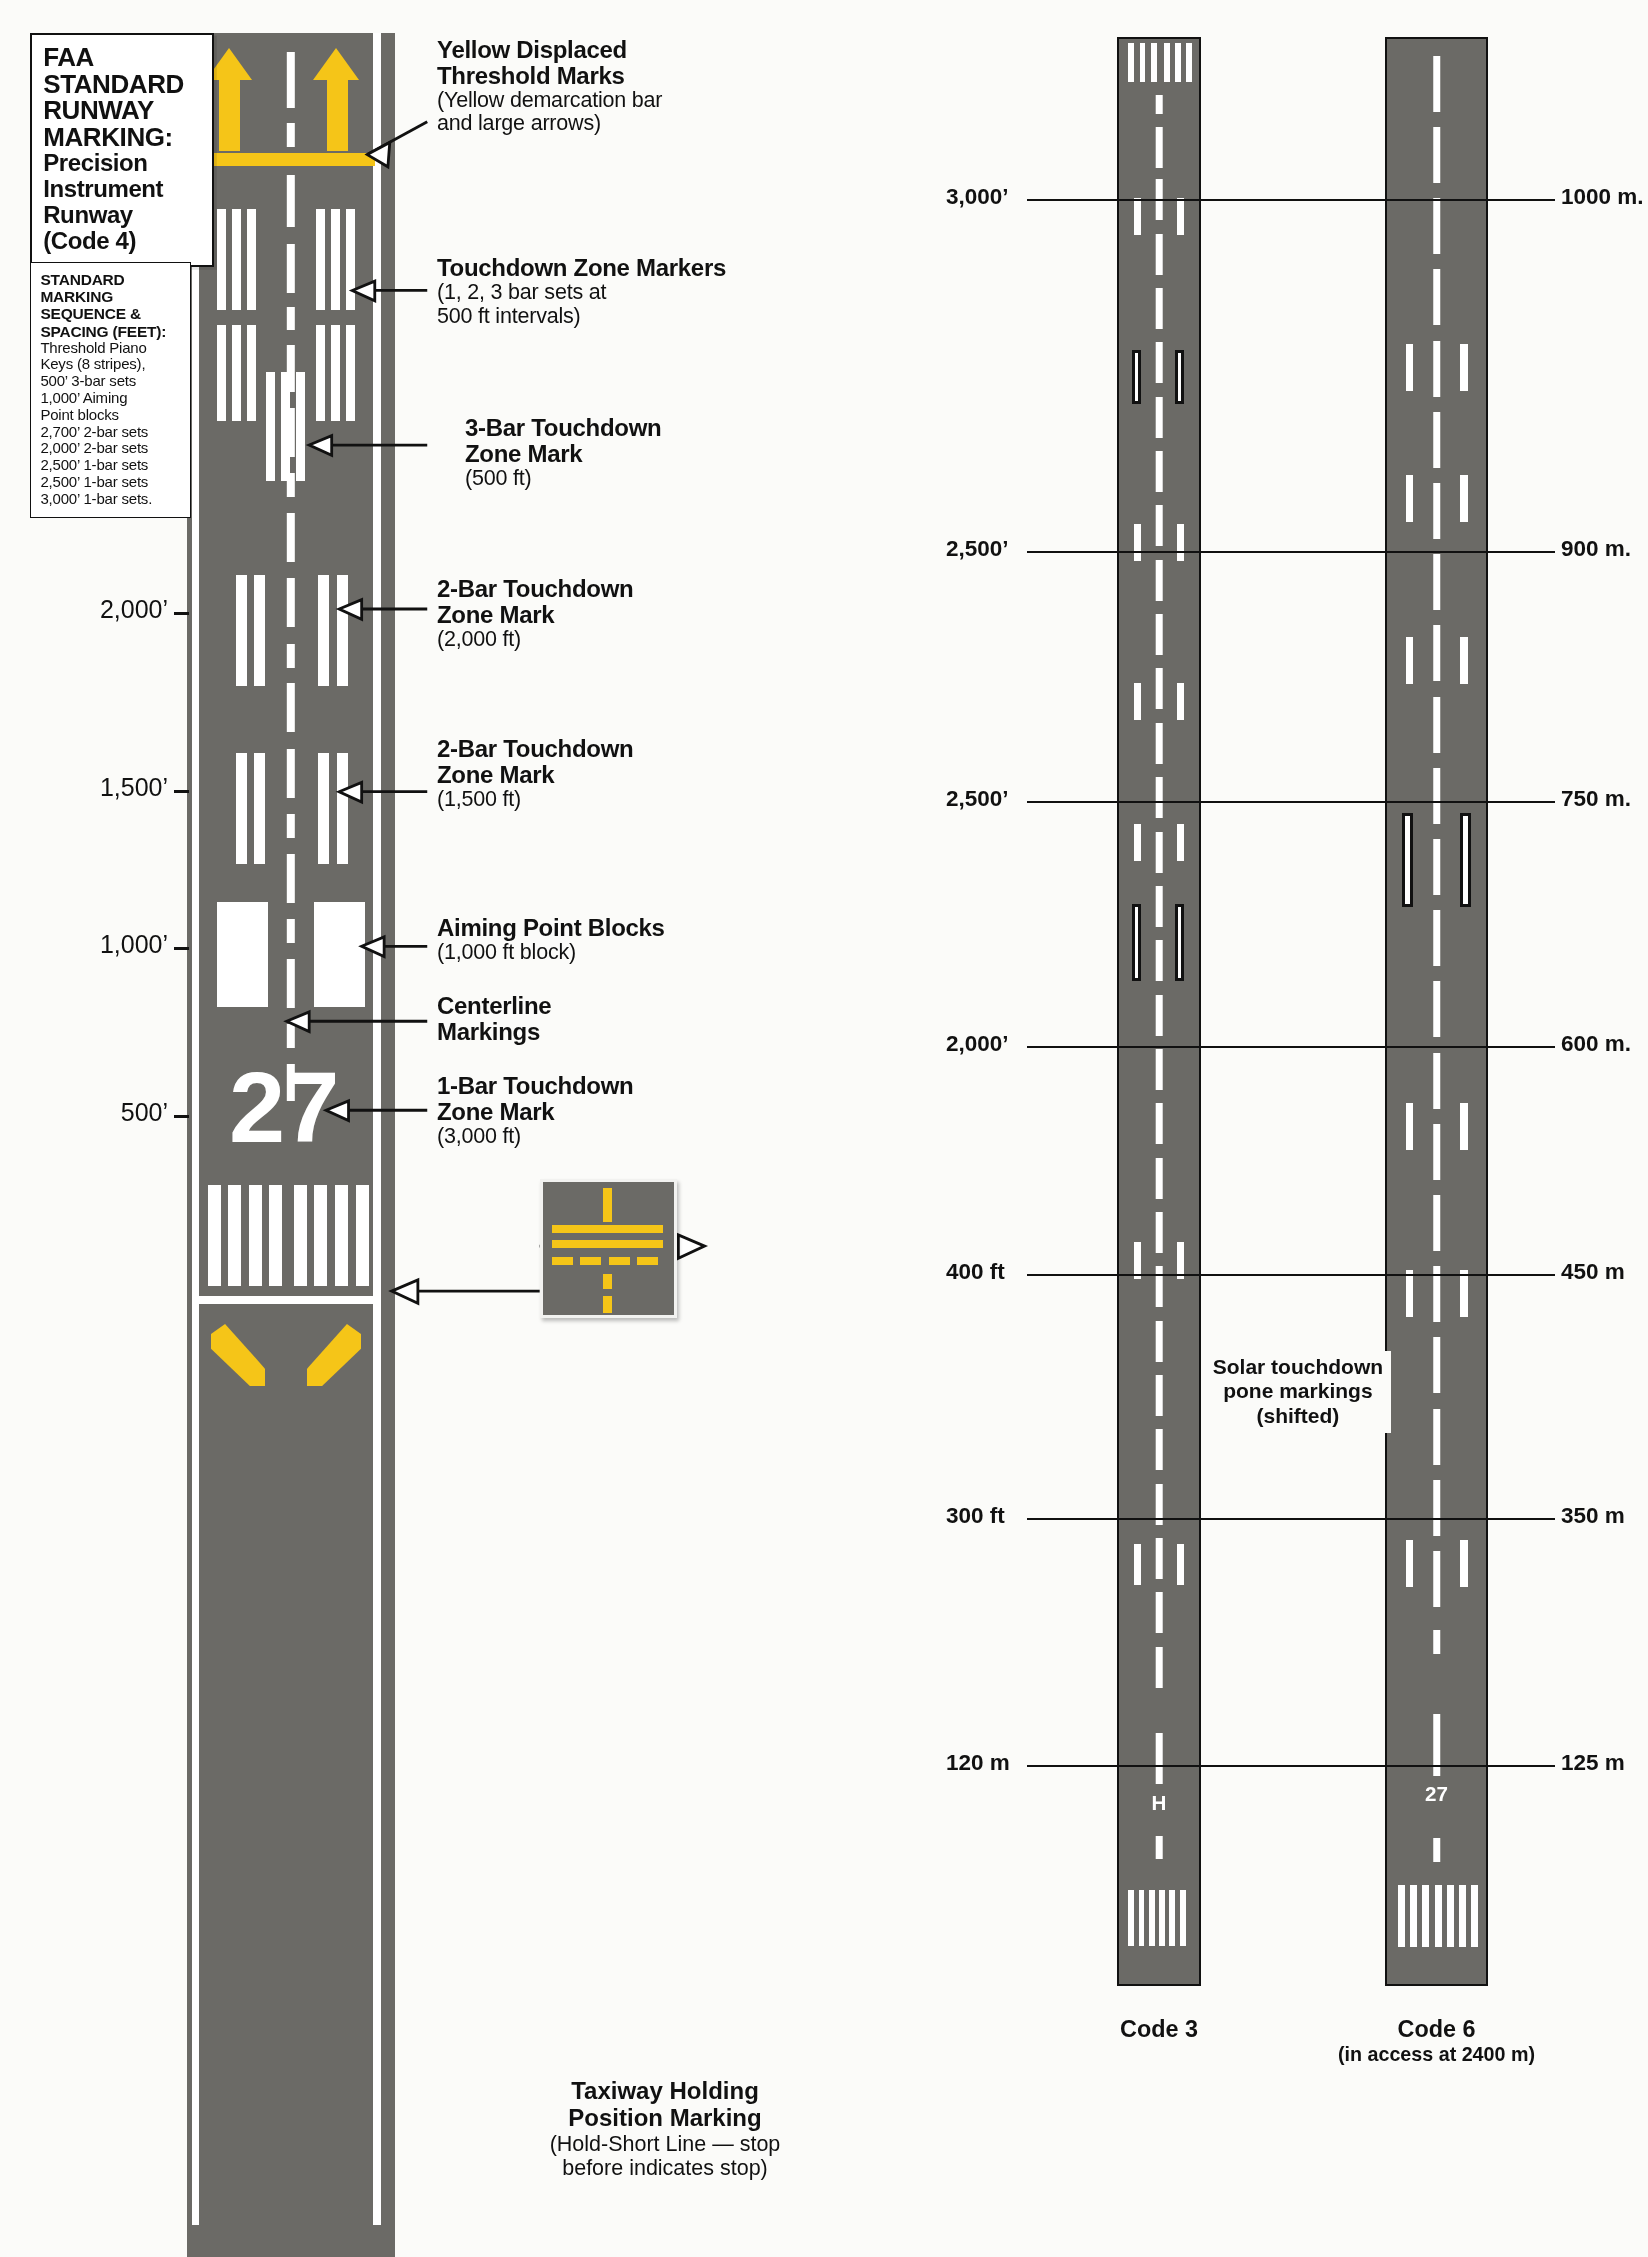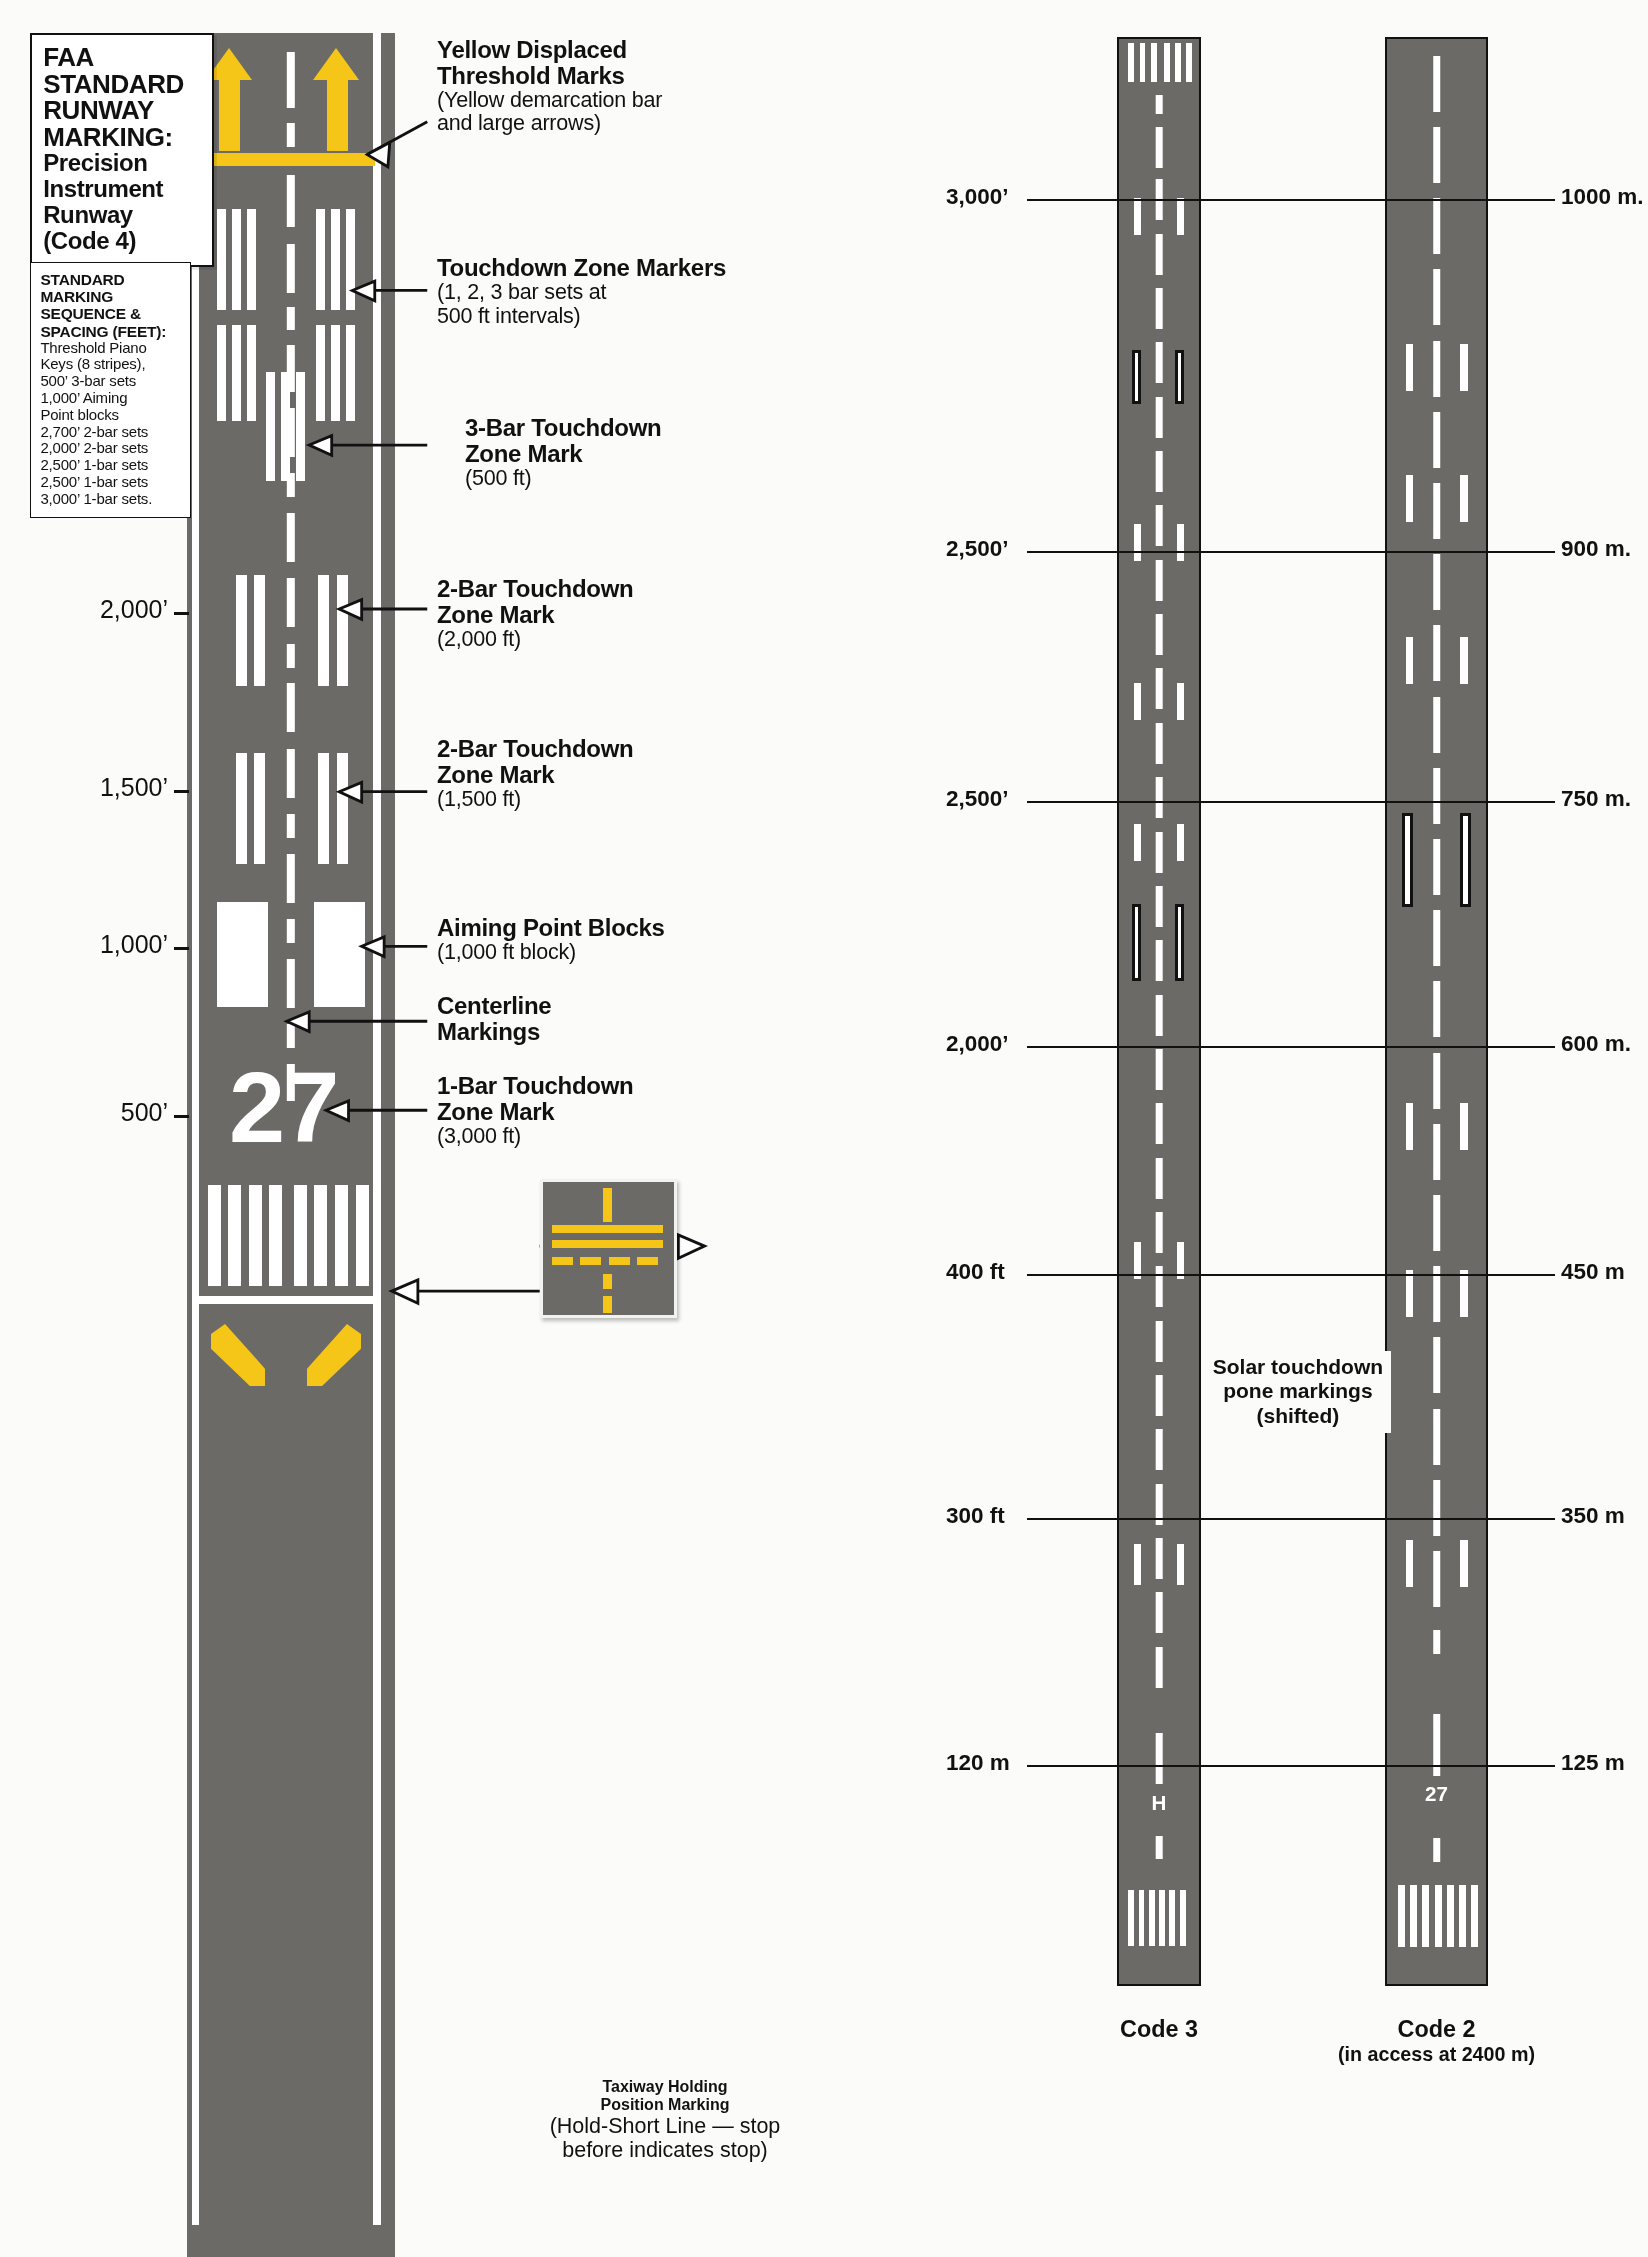--- a/index.html
+++ b/index.html
@@ -72,21 +72,21 @@
   
   .obar{position:absolute;background:#fff;border:3.3px solid #111;box-sizing:border-box;}
 
   
   #taxi-inset{
     position:absolute;left:540px;top:1179px;width:137px;height:139px;
     background:#6b6a66;border:3.7px solid #f2f2f0;box-sizing:border-box;z-index:28;
     box-shadow:1.9px 2.8px 3.7px rgba(0,0,0,.25);
   }
   #taxi-caption{position:absolute;left:468px;top:2078px;width:394px;text-align:center;z-index:30;}
-  #taxi-caption .hdr{font-size:16px;font-weight:bold;line-height:1.12;}
+  #taxi-caption .hdr{font-size:24px;font-weight:bold;line-height:1.12;}
   #taxi-caption .sub{font-size:21.5px;line-height:1.12;}
 
   .rwnum{position:absolute;color:#fff;font-weight:bold;letter-spacing:-1.9px;z-index:8;}
 </style>
 </head>
 <body>
 
 <div id="main-runway" class="abs"></div>
 <div id="runway-lower" class="abs"></div>
 
@@ -455,21 +455,21 @@
 <div class="solar-note" style="left:1205px;top:1351px;width:182px;padding:3.7px 1.9px;text-align:center;">
   <span>Solar touchdown</span><br>
   <span>pone markings</span><br>
   <span>(shifted)</span>
 </div>
 
 <div class="cmp-cap" style="left:1084px;top:2016px;width:150px;">
   <span>Code 3</span>
 </div>
 <div class="cmp-cap" style="left:1324px;top:2016px;width:225px;">
-  <span>Code 2</span>
+  <span>Code 6</span>
   <span class="sub2">(in access at 2400 m)</span>
 </div>
 
 <svg id="leaders" viewBox="0 0 1760 2410">
   <g stroke="#111" stroke-width="3" fill="none">
 
     <line x1="456" y1="130" x2="392" y2="165"></line>
 
     <line x1="456" y1="310" x2="396" y2="310"></line>
 

